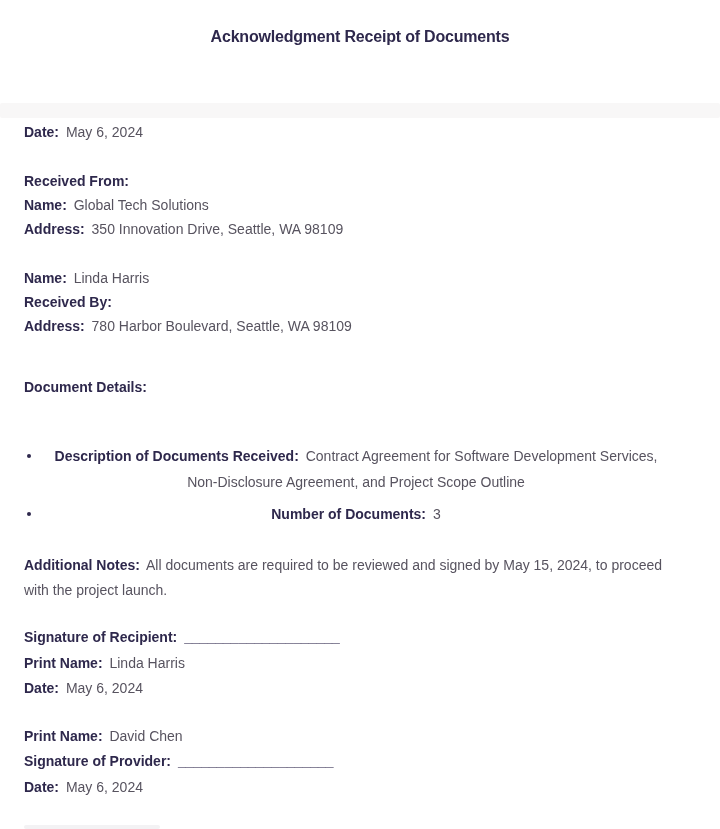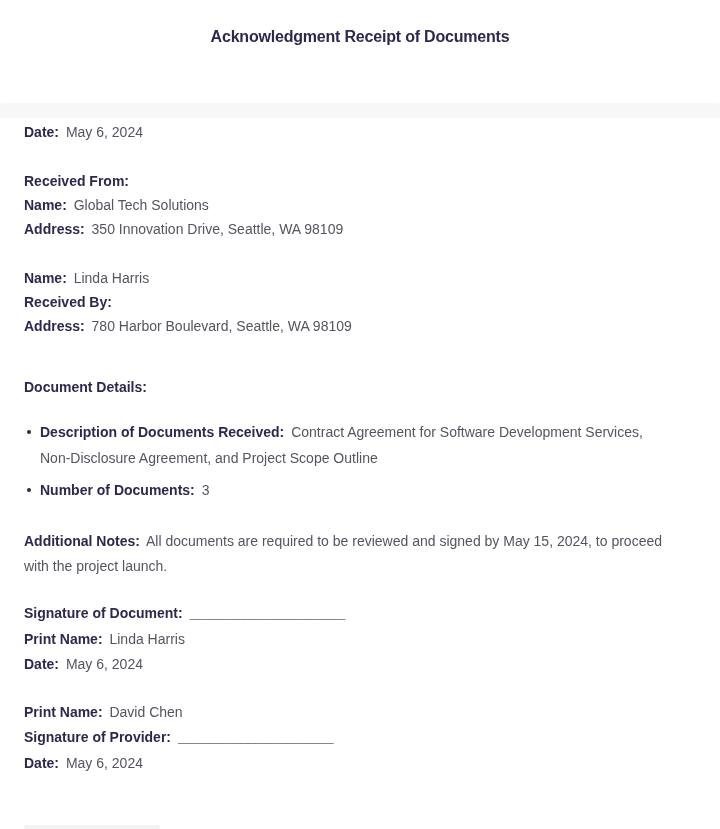--- a/index.html
+++ b/index.html
@@ -44,21 +44,21 @@
   .lbl{ font-weight:700; color:var(--ink); padding-right:3px; }
   .val{ color:var(--body); }
 
   .line{ line-height:24px; }
 
   .block{ margin-top:25px; }
   .block-first{ margin-top:0; }
   .section-heading{ margin-top:37px; line-height:24px; }
 
   ul.doc-list{
-    list-style:none; margin:20px 0 0 0; padding:0 0 0 16px;
+    list-style:none; margin:44px 0 0 0; padding:0 0 0 16px;text-align:center;
   }
   ul.doc-list li{
     position:relative; line-height:26px; margin-bottom:6px;
   }
   ul.doc-list li .bullet-dot{
     position:absolute; left:-13px; top:11px;
     width:4px; height:4px; border-radius:50%;
     background:var(--ink);
   }
 
@@ -129,21 +129,21 @@
       </li>
     </ul>
 
     <p class="notes">
       <span class="lbl">Additional Notes:</span>
       <span class="val">All documents are required to be reviewed and signed by May 15, 2024, to proceed with the project launch.</span>
     </p>
 
     <div class="sig-block">
       <p class="line">
-        <span class="lbl">Signature of Document:</span>
+        <span class="lbl">Signature of Recipient:</span>
         <span class="sig-rule">____________________</span>
       </p>
       <p class="line">
         <span class="lbl">Print Name:</span>
         <span class="val">Linda Harris</span>
       </p>
       <p class="line">
         <span class="lbl">Date:</span>
         <span class="val">May 6, 2024</span>
       </p>

